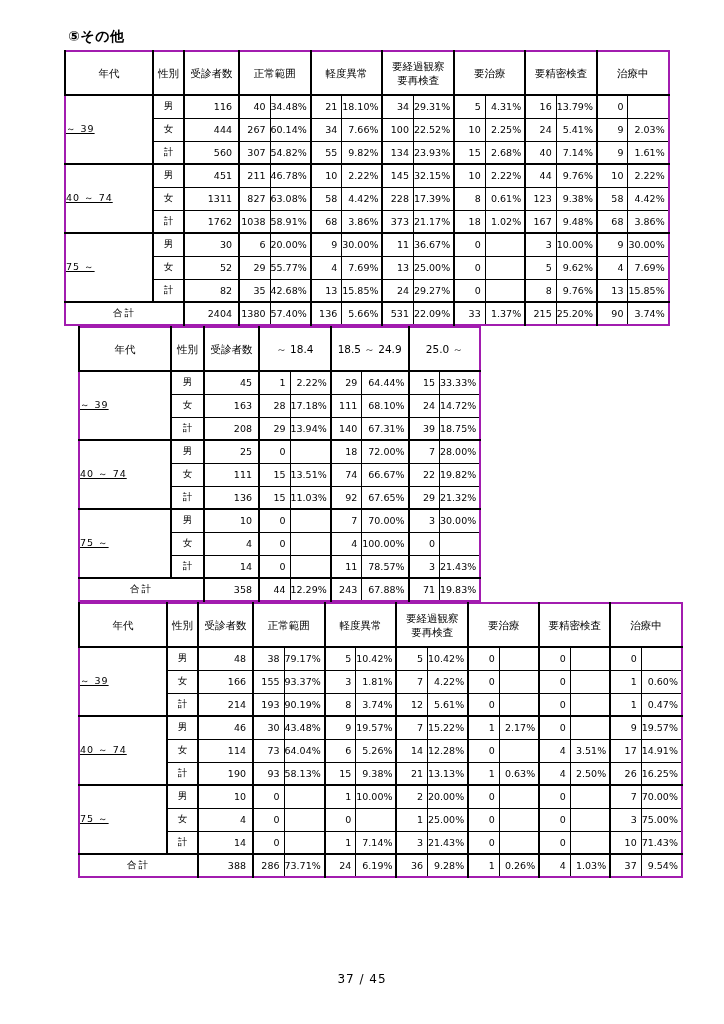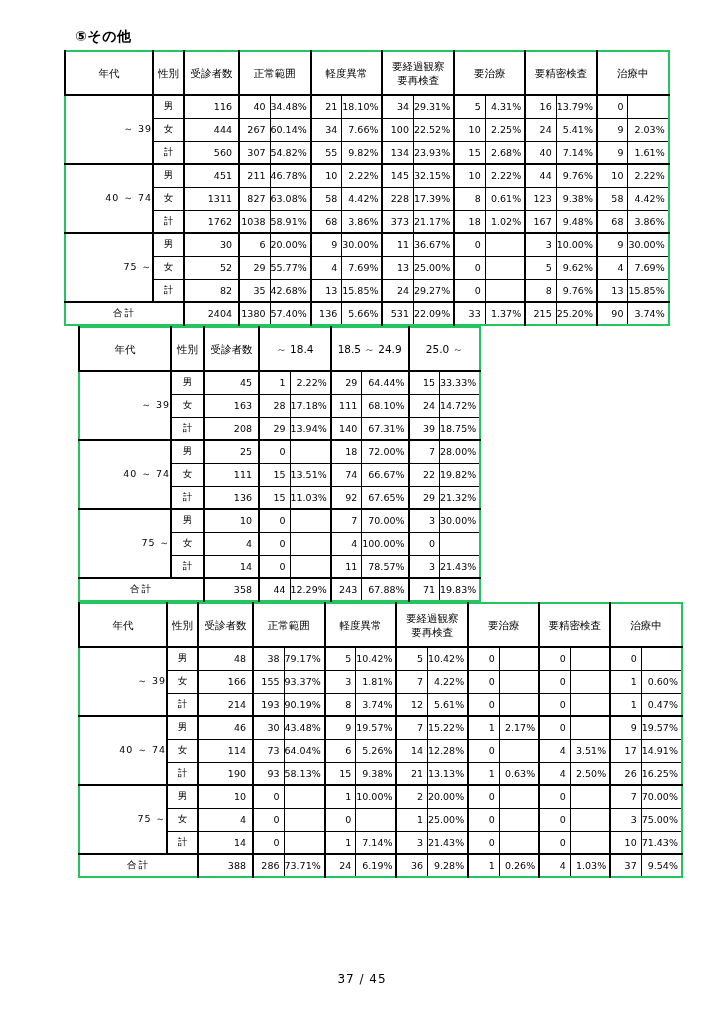--- a/index.html
+++ b/index.html
@@ -15,33 +15,33 @@
     position: relative;
     overflow: hidden;
   }
   .page {
     padding: 28px 0 0 64px;
   }
   .doc-title {
     font-size: 14px;
     font-weight: bold;
     letter-spacing: 0.5px;
-    margin: 0 0 4px 11px;
+    margin: 0 0 4px 4px;
   }
   .section-label {
     font-size: 11px;
     margin: 7px 0 4px 18px;
   }
   .tbl-wrap { margin: 0; }
   .tbl-wrap.indented table { margin-left: 14px; }
 
   table.report {
     border-collapse: collapse;
     table-layout: fixed;
-    border: 2px solid #22c55e;
+    border: 2px solid #a21caf;
     padding-left: 18px;
   }
   table.report th, table.report td {
     box-sizing: border-box;
     overflow: hidden;
     border: 1px solid #000;
   }
   table.report th {
     height: 44px;
     font-size: 10.5px;
@@ -55,22 +55,23 @@
     border-left: 2px solid #000;
   }
   table.report td {
     height: 23px;
     font-size: 9.5px;
     vertical-align: middle;
     white-space: nowrap;
     padding: 0;
   }
   table.report td.age {
-    text-align: right;
+    text-align: left;
     letter-spacing: 1px;
+    text-decoration: underline;
   }
   table.report td.sex {
     text-align: center;
     border-left: 2px solid #000;
   }
   table.report td.n {
     text-align: right;
     padding-right: 6px;
     border-left: 2px solid #000;
   }

